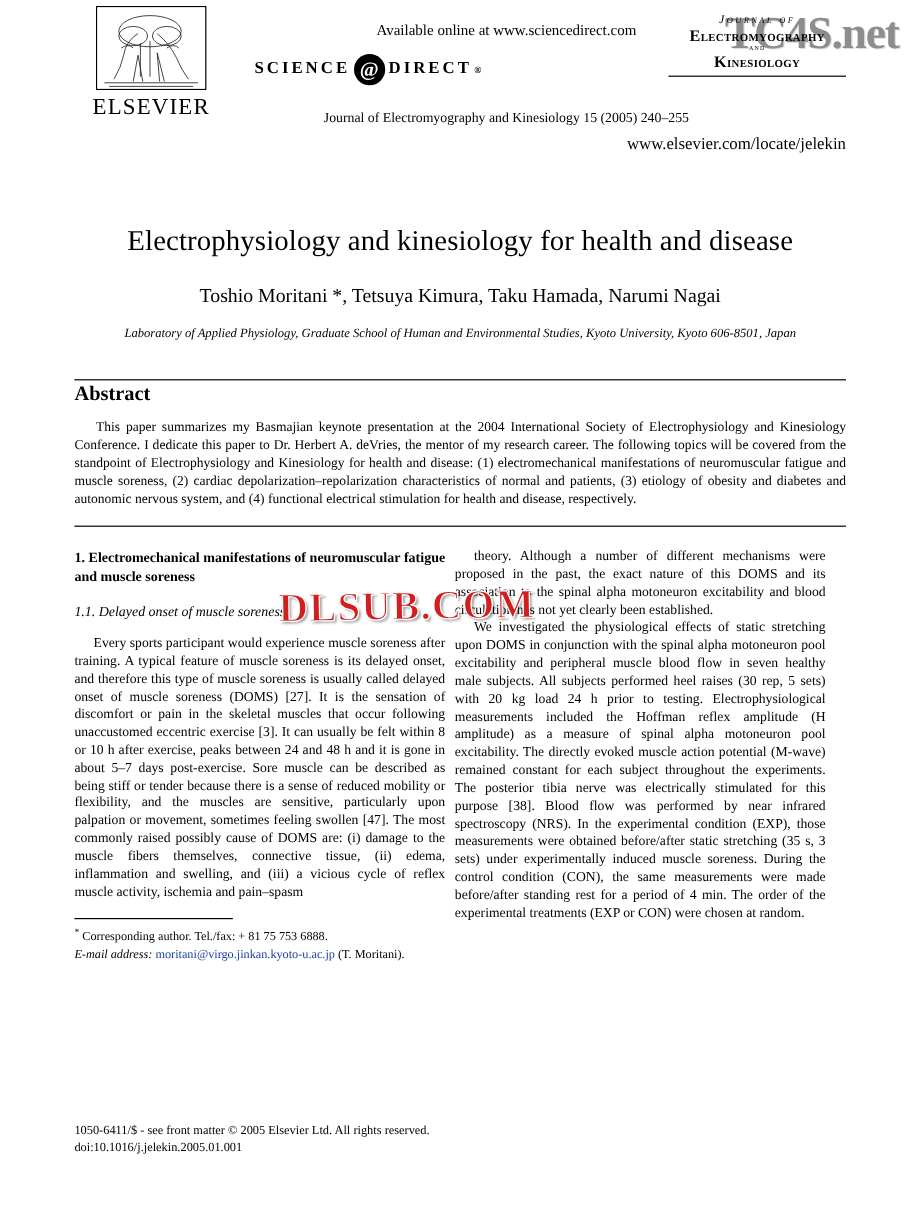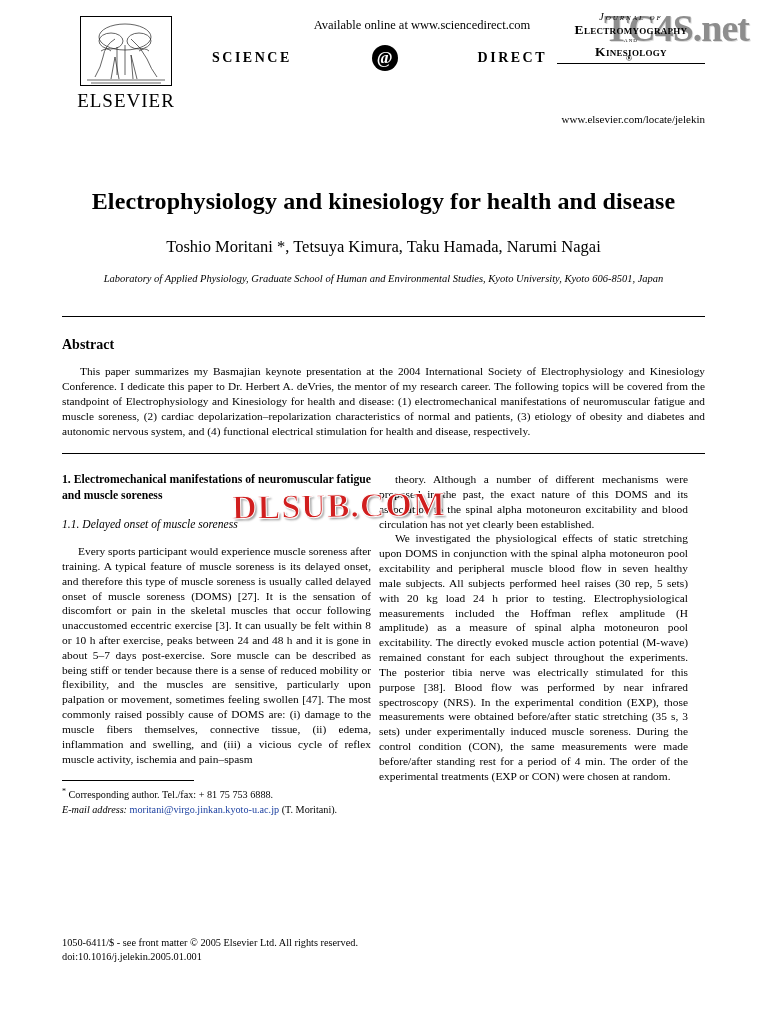--- a/index.html
+++ b/index.html
@@ -26,21 +26,21 @@
   
   .header {
     position: relative;
     height: 150px;
     padding-top: 38px;
     box-sizing: border-box;
   }
   .elsevier-block {
     position: absolute;
     left: 0;
-    top: 16px;
+    top: 5px;
     width: 128px;
     text-align: center;
   }
   .elsevier-tree {
     width: 92px;
     height: 70px;
     margin: 0 auto;
     border: 1px solid #000;
     box-sizing: border-box;
     overflow: hidden;
@@ -64,21 +64,21 @@
     font-size: 12.5px;
   }
   .sciencedirect {
     margin-top: 12px;
     font-family: "Liberation Serif", serif;
     font-size: 14px;
     letter-spacing: 2.5px;
     font-variant: small-caps;
     font-weight: bold;
     display: flex;
-    justify-content: space-between;
+    justify-content: flex-start;
     align-items: center;
     gap: 2px;
   }
   .sd-at {
     display: inline-block;
     width: 26px;
     height: 26px;
     border-radius: 50%;
     background: #000;
     color: #fff;
@@ -126,28 +126,28 @@
     letter-spacing: 0.3px;
   }
   .jrnl-rule {
     border-bottom: 1px solid #000;
     margin-top: 3px;
   }
   .locate {
     position: absolute;
     right: 0;
     top: 113px;
-    font-size: 11px;
+    font-size: 14px;
   }
 
   
   .title {
     text-align: center;
     font-size: 24px;
-    font-weight: bold;
+    font-weight: normal;
     margin: 38px 0 0 0;
     letter-spacing: 0.1px;
   }
   .authors {
     text-align: center;
     font-size: 16.5px;
     margin-top: 22px;
   }
   .affil {
     text-align: center;
@@ -156,23 +156,23 @@
     margin-top: 16px;
   }
 
   .rule-top {
     border-top: 1px solid #000;
     margin: 32px 0 0 0;
   }
 
   
   .abstract-head {
-    font-size: 14px;
-    font-weight: bold;
-    margin-top: 20px;
+    font-size: 17px;
+    font-weight: bold;
+    margin-top: 1px;
   }
   .abstract-body {
     font-size: 11.3px;
     line-height: 1.33;
     text-align: justify;
     margin-top: 11px;
   }
   .abstract-body p { margin: 0; }
   .abstract-body .indent { text-indent: 18px; }
   .copyright { margin-top: 2px; }
@@ -306,20 +306,21 @@
     </div>
 
     <div class="center-block">
       <div class="avail-online">Available online at www.sciencedirect.com</div>
       <div class="sciencedirect">
         <span>SCIENCE</span>
           <span class="sd-at">@</span>
           <span>DIRECT</span>
           <span class="sd-reg">®</span>
       </div>
+      <div class="journal-ref">Journal of Electromyography and Kinesiology 15 (2005) 240–255</div>
     </div>
 
     <div class="jrnl-logo">
       <div class="l1">Journal of</div>
       <div class="l2">Electromyography</div>
       <div class="l3">and</div>
       <div class="l4">Kinesiology</div>
       <div class="jrnl-rule"></div>
     </div>
 

